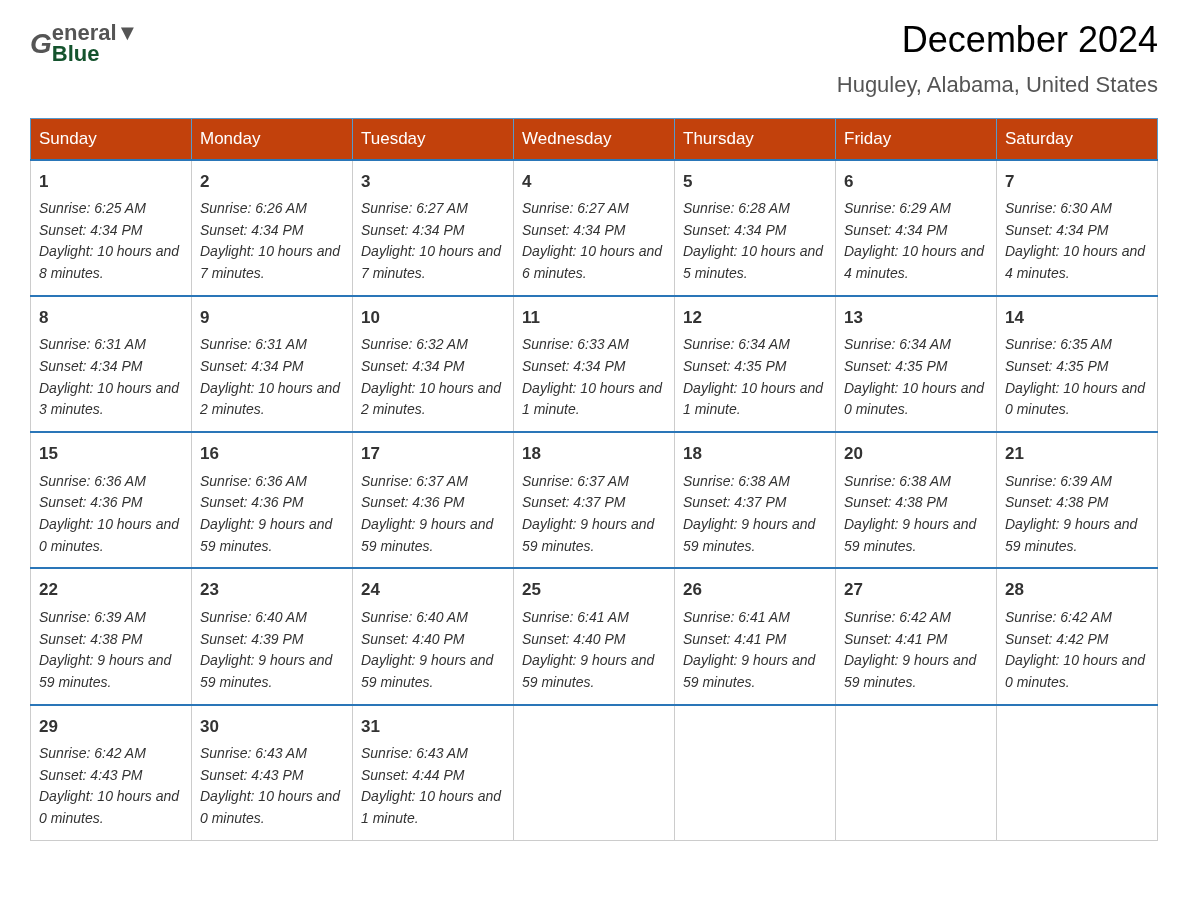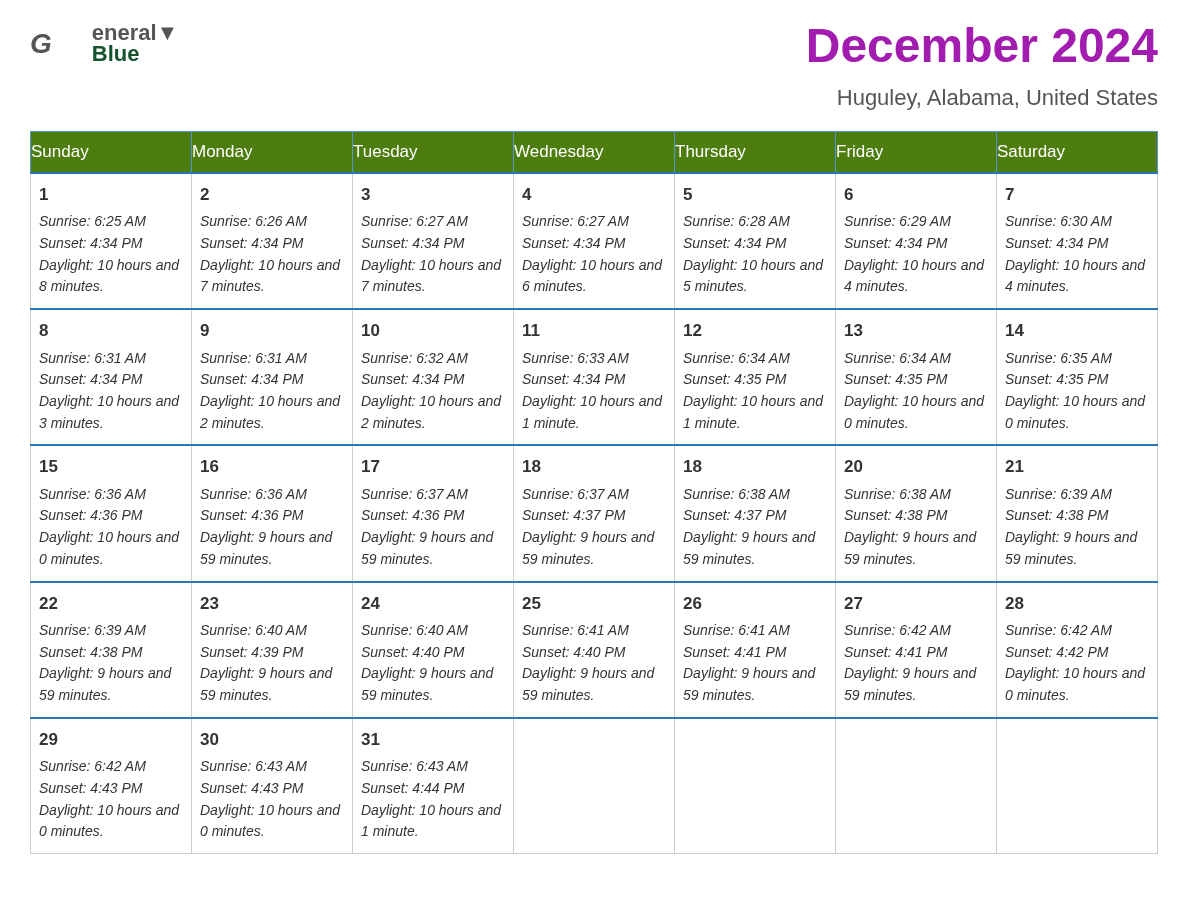--- a/index.html
+++ b/index.html
@@ -18,39 +18,39 @@
     }
     .logo {
       display: flex;
       flex-direction: column;
       align-items: flex-start;
     }
     .title-area {
       text-align: right;
     }
     .main-title {
-      font-size: 48px;
-      font-weight: bold;
-      color: #a21caf;
+      font-size: 36px;
+      font-weight: normal;
+      color: #000000;
       line-height: 1.1;
     }
     .subtitle {
       font-size: 22px;
       color: #555;
       margin-top: 12px;
     }
     .calendar {
       width: 100%;
       border-collapse: collapse;
       border: 1px solid #b0b0b0;
     }
     .calendar th {
-      background-color: #4d7c0f;
+      background-color: #c2410c;
       color: #fff;
-      padding: 10px 0;
+      padding: 10px 8px;
       font-size: 17px;
       font-weight: normal;
       text-align: left;
       border: 1px solid #5599cc;
     }
     .calendar td {
       vertical-align: top;
       padding: 8px 8px 10px 8px;
       border: 1px solid #ccc;
       width: 14.28%;
@@ -79,21 +79,20 @@
     }
     
     .logo-wrapper {
       display: flex;
       align-items: center;
       gap: 0px;
     }
     .logo-eneralblue {
       display: flex;
       flex-direction: column;
-      margin-left: 40px;
     }
     .logo-general-text {
       font-size: 22px;
       font-weight: bold;
       color: #555;
     }
     .logo-blue-text {
       font-size: 22px;
       font-weight: bold;
       color: #14532d;

